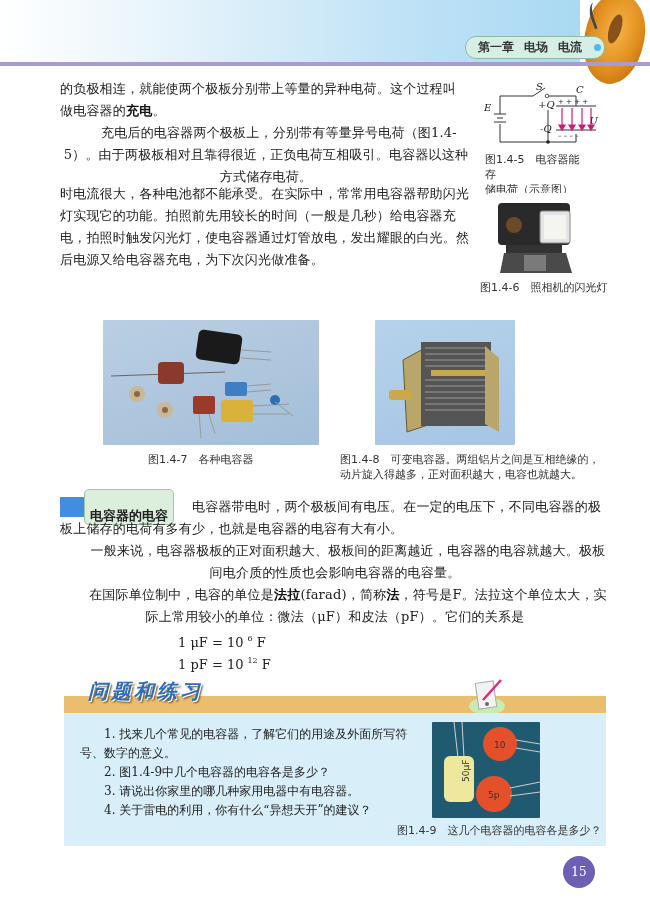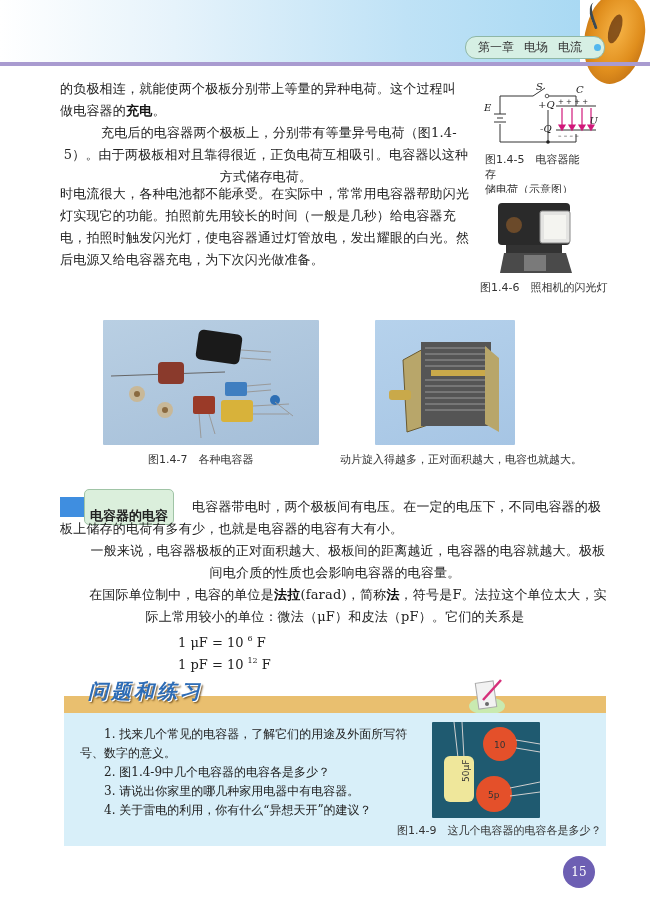--- a/index.html
+++ b/index.html
@@ -25,21 +25,21 @@
       background: #5a2b0a; border-radius: 50%; opacity: 0.7;
     }
     .feather {
       position: absolute; left: 590px; top: 2px; width: 14px; height: 26px;
       border-left: 3px solid #3b4a55; border-radius: 60% 0 0 0; transform: rotate(-20deg);
     }
     .chapter-tag {
       position: absolute; left: 465px; top: 36px; height: 23px; width: 140px;
       background: #d6efe4; border: 1px solid #8fb7a6; border-radius: 11px;
       display: flex; align-items: center; padding-left: 12px; gap: 10px;
-      font-family: "DejaVu Sans", sans-serif; font-size: 12px; font-weight: normal; color: #333;
+      font-family: "DejaVu Sans", sans-serif; font-size: 12px; font-weight: bold; color: #333;
     }
     .chapter-dot { width: 7px; height: 7px; border-radius: 50%; background: #52b7ee; margin-left: 2px; }
 
     .para {
       position: absolute; font-size: 13px; line-height: 22px; color: #222;
       letter-spacing: 0.2px;
     }
     .para b { font-weight: bold; color: #111; }
     .indent { text-indent: 2em; text-align: center; }
 
@@ -219,20 +219,21 @@
         <line x1="50" y1="78" x2="112" y2="78"></line>
       <line x1="50" y1="84" x2="112" y2="84"></line>
         <line x1="50" y1="90" x2="112" y2="90"></line>
     </g>
     <rect x="56" y="50" width="54" height="6" fill="#c9a94a"></rect>
     <polygon points="110,26 124,38 124,112 110,104" fill="#b8a66a"></polygon>
     <rect x="14" y="70" width="22" height="10" rx="3" fill="#c9a94a"></rect>
   </svg>
 </div>
 <div class="figure-cap" style="left:340px; top:452px; width:260px;">
+  <div>图1.4-8　可变电容器。两组铝片之间是互相绝缘的，</div>
   <div style="padding-left:0;">动片旋入得越多，正对面积越大，电容也就越大。</div>
 </div>
 
 <div class="section-label">
   <span class="section-bar"></span>
   <span class="section-text">电容器的电容</span>
 </div>
 <div class="para" style="left:192px; top:496px; width:418px;">电容器带电时，两个极板间有电压。在一定的电压下，不同电容器的极</div>
 <div class="para" style="left:60px; top:518px; width:550px;">板上储存的电荷有多有少，也就是电容器的电容有大有小。</div>
 

